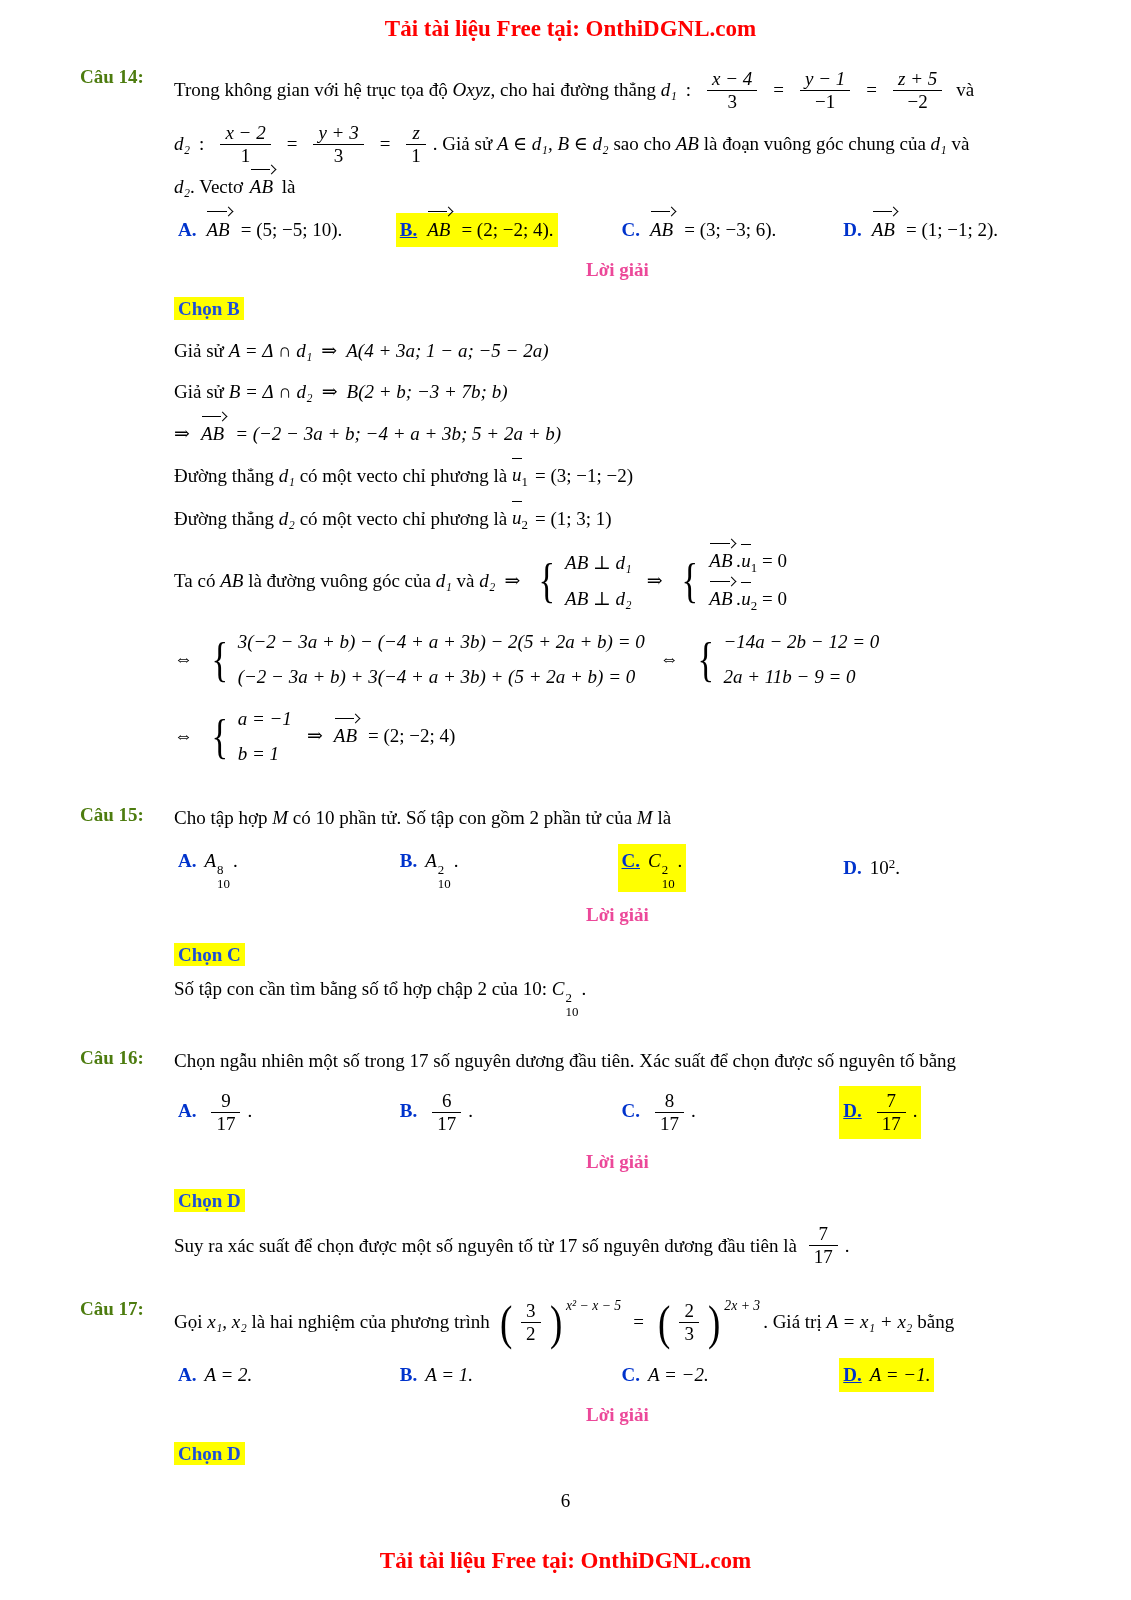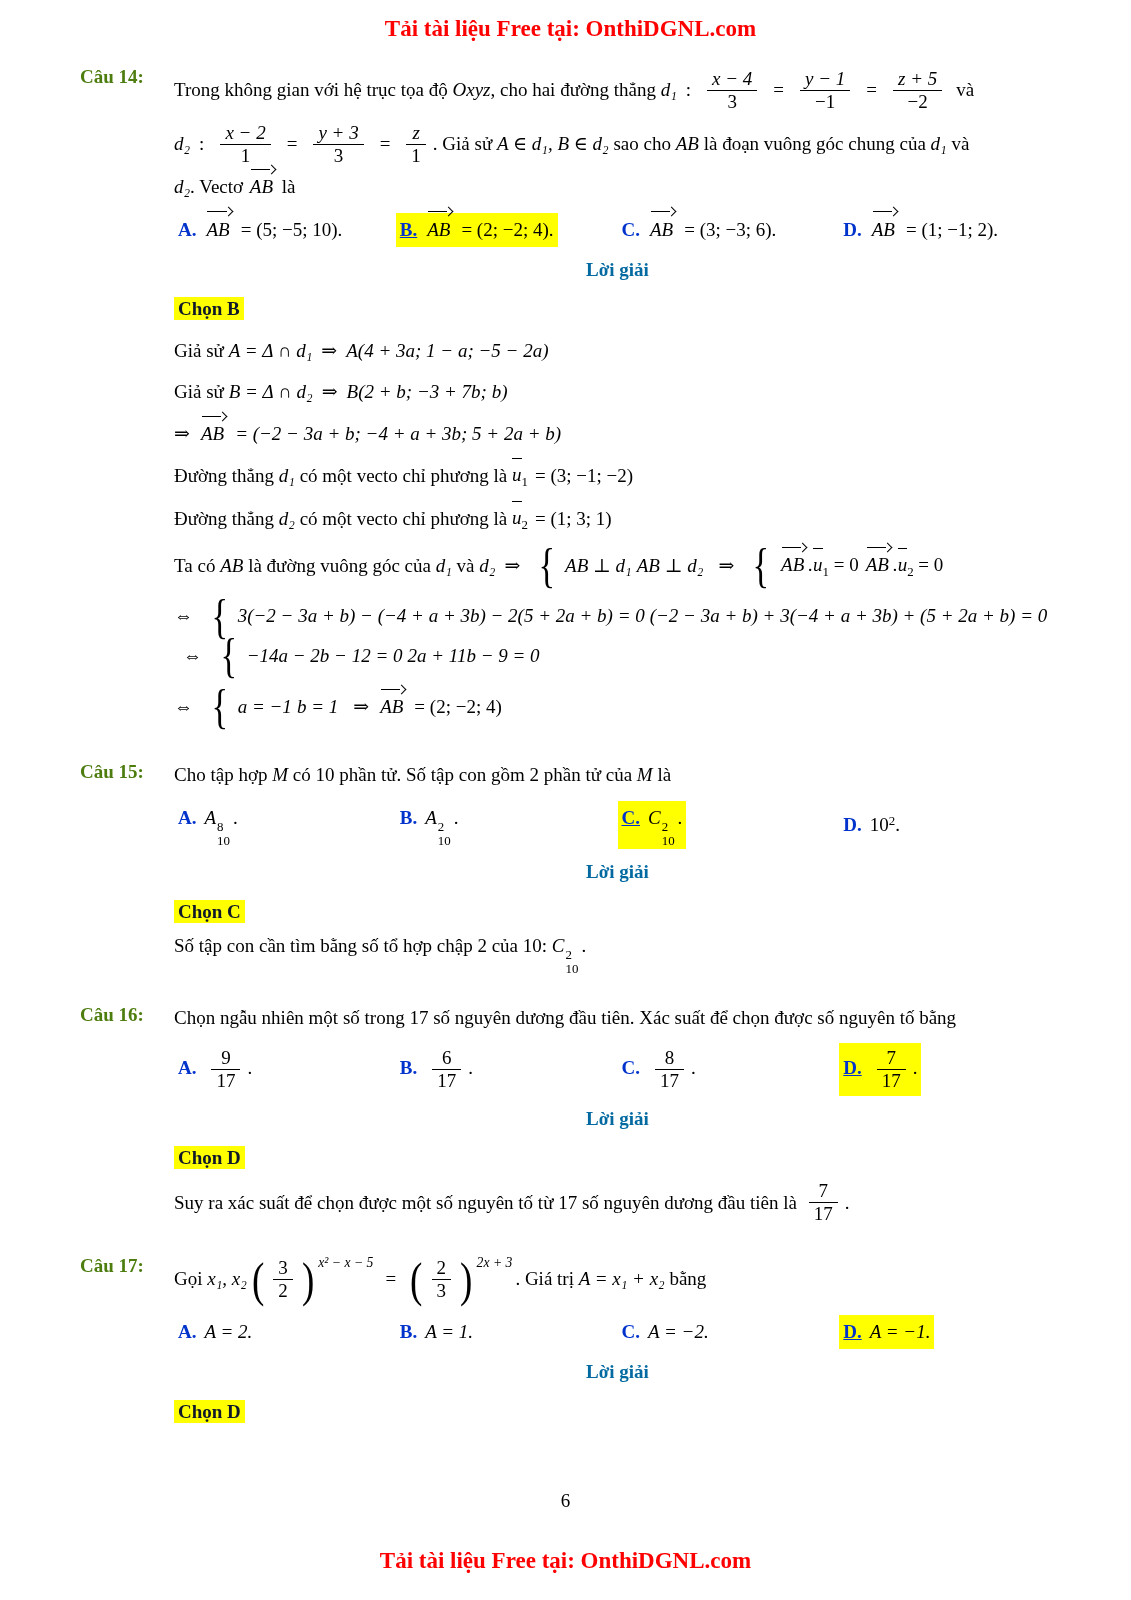--- a/index.html
+++ b/index.html
@@ -28,32 +28,32 @@
   .vec { position: relative; display: inline-block; font-style: italic; margin: 0 2px; padding-right: 2px; white-space: pre; }
   .vec::before { content: ""; position: absolute; left: 1px; right: 5px; top: -3px; border-top: 1.3px solid #000; }
   .vec::after { content: ""; position: absolute; right: 0; top: -6px; width: 6px; height: 6px; border-top: 1.3px solid #000; border-right: 1.3px solid #000; transform: rotate(45deg); }
   .ovl { position: relative; display: inline-block; font-style: italic; }
   .ovl::before { content: ""; position: absolute; left: 0; right: 0; top: -2px; border-top: 1.3px solid #000; }
   .msub { font-size: 0.68em; vertical-align: -0.35em; }
   .ss { display: inline-flex; flex-direction: column; align-items: flex-start; font-size: 0.68em; line-height: 1.1; vertical-align: -0.55em; margin: 0 3px 0 1px; }
   .supr { font-size: 0.68em; vertical-align: 0.5em; }
   .sys { display: inline-flex; align-items: center; margin: 0 6px; vertical-align: middle; }
   .sysbrace { font-size: 260%; line-height: 0.8; margin-right: 6px; transform: scaleX(0.7); transform-origin: center; }
-  .sysrows { display: flex; flex-direction: row; gap: 5px; }
+  .sysrows { display: flex; flex-direction: column; gap: 5px; }
   .sysrow { white-space: pre-wrap; }
   .sline { display: flex; align-items: center; flex-wrap: wrap; margin: 11px 0; }
   .choices { display: flex; align-items: center; margin: 10px 0 2px 0; }
   .choice { flex: 1 1 0; }
   .cin { display: inline-block; padding: 1px 4px; line-height: 1.7; }
   .correct { background: #FFFF00; }
   .clabel { color: #0033CC; font-weight: bold; margin-right: 8px; }
   .correct > .clabel { text-decoration: underline; }
-  .lg { text-align: center; color: #0369a1; font-weight: bold; margin: 8px 0 4px 0; }
+  .lg { text-align: center; color: #ec4899; font-weight: bold; margin: 8px 0 4px 0; }
   .chon { margin: 9px 0 4px 0; }
-  .chon-text { background: #FFFF00; color: #0f172a; font-weight: bold; padding: 1px 4px; }
+  .chon-text { background: #FFFF00; color: #1d4ed8; font-weight: bold; padding: 1px 4px; }
   .pf { display: inline-flex; align-items: flex-start; margin: 0 3px; }
   .pf-core { display: inline-flex; align-items: center; }
   .bigp { font-size: 260%; line-height: 0.75; transform: scaleX(0.75); }
   .pexp { font-style: italic; font-size: 0.72em; margin: -2px 0 0 2px; white-space: pre; }
   .pageno { position: absolute; bottom: 88px; left: 0; right: 0; text-align: center; }
   .footer { position: absolute; bottom: 26px; left: 0; right: 0; text-align: center; color: #FF0000; font-weight: bold; font-size: 23px; }
 </style>
 </head>
 <body>
 
@@ -321,20 +321,21 @@
       </div>
     </div>
   </section>
 
   <section class="q">
     <div class="qlabel">Câu 17:</div>
     <div class="qbody">
       <div class="mline">
         <span class="t">Gọi </span>
         <span class="t mi">x₁, x₂</span>
+        <span class="t"> là hai nghiệm của phương trình </span>
         <span class="pf">
           <span class="pf-core">
             <span class="bigp">(</span>
             <span class="frac">
                 <span class="fn">3</span>
                 <span class="fd">2</span>
               </span>
             <span class="bigp">)</span>
           </span>
           <span class="pexp">x² − x − 5</span>

